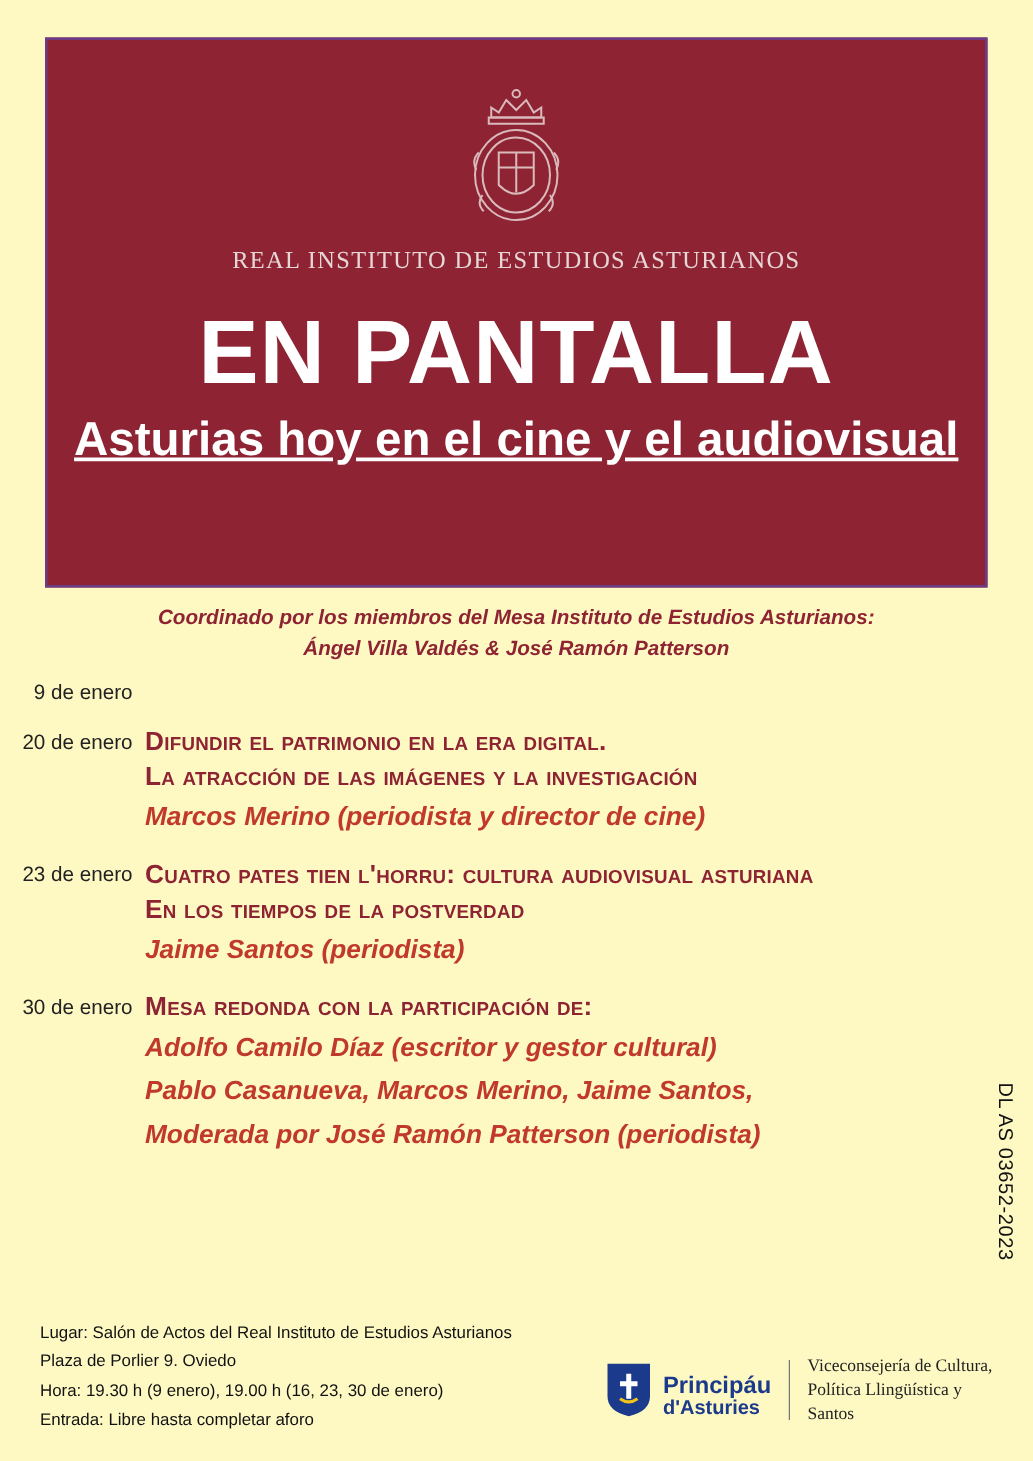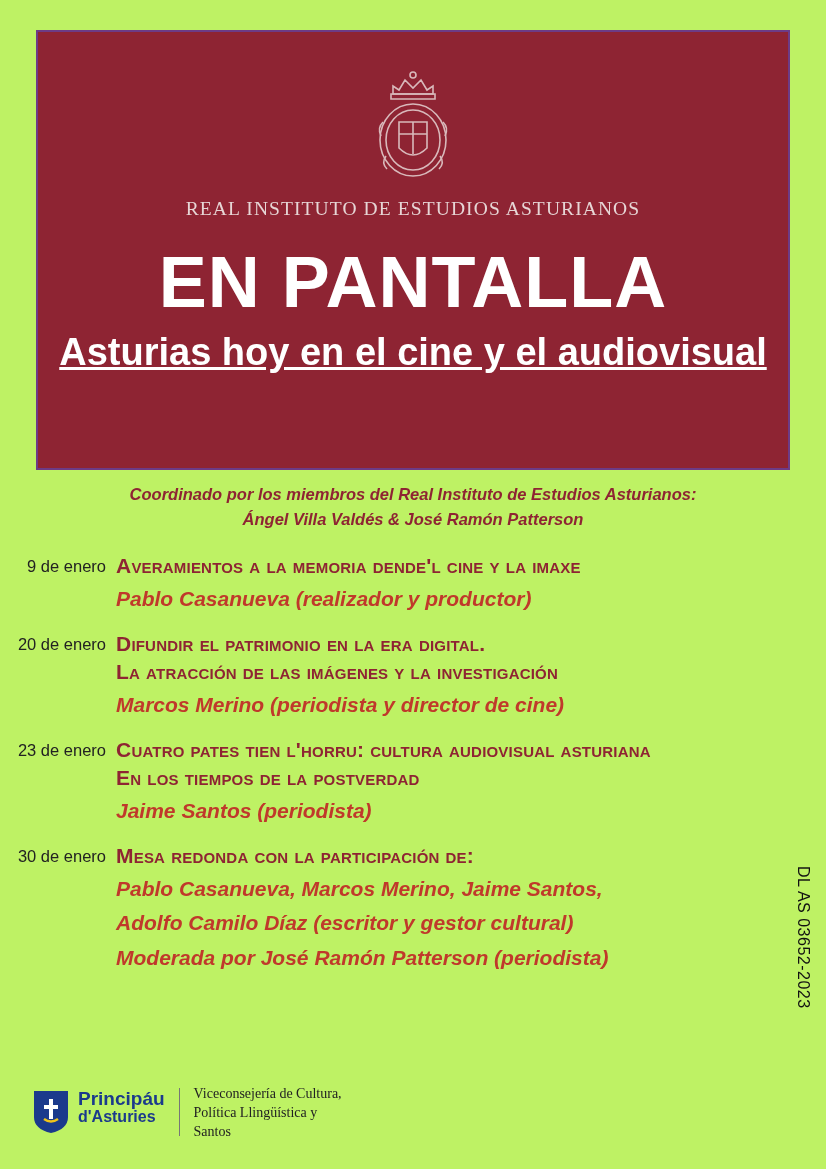--- a/index.html
+++ b/index.html
@@ -10,21 +10,21 @@
     width: 826px;
     height: 1169px;
     background: #fdf6e3;
     font-family: "Liberation Sans", sans-serif;
     overflow: hidden;
     position: relative;
   }
   .poster {
     width: 826px;
     height: 1169px;
-    background: #bef264;
+    background: #fef9c3;
     position: relative;
     box-sizing: border-box;
   }
 
   
   .header-band {
     position: absolute;
     left: 36px;
     top: 30px;
     width: 754px;
@@ -76,21 +76,21 @@
     font-style: italic;
     font-weight: bold;
     font-size: 16.5px;
     line-height: 1.5;
   }
 
   
   .programme {
     position: absolute;
     left: 0;
-    top: 552px;
+    top: 540px;
     width: 826px;
   }
   .entry {
     display: flex;
     align-items: flex-start;
     margin-bottom: 16px;
   }
   .entry-date {
     width: 116px;
     min-width: 116px;
@@ -152,21 +152,21 @@
     line-height: 1.72;
   }
   .footer-logos {
     display: flex;
     align-items: center;
     gap: 14px;
     padding-bottom: 6px;
   }
   .logo-principau {
     display: flex;
-    align-items: flex-start;
+    align-items: flex-end;
     gap: 8px;
   }
   .logo-principau .shield {
     width: 38px;
     height: 46px;
   }
   .logo-principau .words {
     line-height: 1.04;
   }
   .logo-principau .w1 {
@@ -216,32 +216,28 @@
         <path d="M27 92 q-5 7 1 13 M81 92 q5 7 -1 13"></path>
       </g>
     </svg>
 
     <div class="institute-name">REAL INSTITUTO DE ESTUDIOS ASTURIANOS</div>
     <div class="main-title">EN PANTALLA</div>
     <div class="subtitle">Asturias hoy en el cine y el audiovisual</div>
   </div>
 
   <div class="coordinators">
-    <div>Coordinado por los miembros del Real Instituto de Estudios Asturianos:</div>
+    <div>Coordinado por los miembros del Mesa Instituto de Estudios Asturianos:</div>
     <div>Ángel Villa Valdés &amp; José Ramón Patterson</div>
   </div>
 
   <div class="programme">
 
     <div class="entry">
       <div class="entry-date">9 de enero</div>
-      <div class="entry-body">
-        <div class="entry-title">Averamientos a la memoria dende'l cine y la imaxe</div>
-        <div class="entry-speaker">Pablo Casanueva (realizador y productor)</div>
-      </div>
     </div>
 
     <div class="entry">
       <div class="entry-date">20 de enero</div>
       <div class="entry-body">
         <div class="entry-title">Difundir el patrimonio en la era digital.</div>
         <div class="entry-title">La atracción de las imágenes y la investigación</div>
         <div class="entry-speaker">Marcos Merino (periodista y director de cine)</div>
       </div>
     </div>
@@ -252,31 +248,37 @@
         <div class="entry-title">Cuatro pates tien l'horru: cultura audiovisual asturiana</div>
         <div class="entry-title">en los tiempos de la Postverdad</div>
         <div class="entry-speaker">Jaime Santos (periodista)</div>
       </div>
     </div>
 
     <div class="entry">
       <div class="entry-date">30 de enero</div>
       <div class="entry-body">
         <div class="entry-title">Mesa redonda con la participación de:</div>
+        <div class="entry-speaker">Adolfo Camilo Díaz (escritor y gestor cultural)</div>
         <div class="entry-speaker">Pablo Casanueva, Marcos Merino, Jaime Santos,</div>
-        <div class="entry-speaker">Adolfo Camilo Díaz (escritor y gestor cultural)</div>
         <div class="entry-speaker">Moderada por José Ramón Patterson (periodista)</div>
       </div>
     </div>
 
   </div>
 
   <div class="dl-code">DL AS 03652-2023</div>
 
   <div class="footer">
+    <div class="footer-info">
+      <div>Lugar: Salón de Actos del Real Instituto de Estudios Asturianos</div>
+      <div>Plaza de Porlier 9. Oviedo</div>
+      <div>Hora: 19.30 h (9 enero), 19.00 h (16, 23, 30 de enero)</div>
+      <div>Entrada: Libre hasta completar aforo</div>
+    </div>
 
     <div class="footer-logos">
       <div class="logo-principau">
         <svg class="shield" viewBox="0 0 38 46">
           <path d="M2 2 H36 V28 Q36 40 19 44 Q2 40 2 28 Z" fill="#1b3a8c"></path>
           <path d="M19 10 L19 30 M12 18 L26 18" stroke="#ffffff" stroke-width="4" fill="none"></path>
           <path d="M12 30 q7 5 14 0" stroke="#f0c419" stroke-width="2.5" fill="none"></path>
         </svg>
         <div class="words">
           <div class="w1">Principáu</div>

